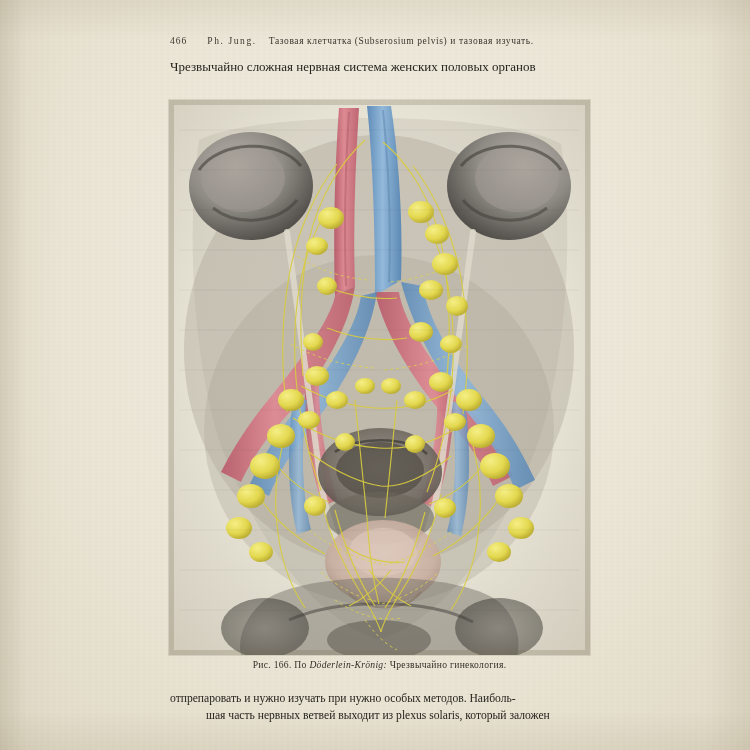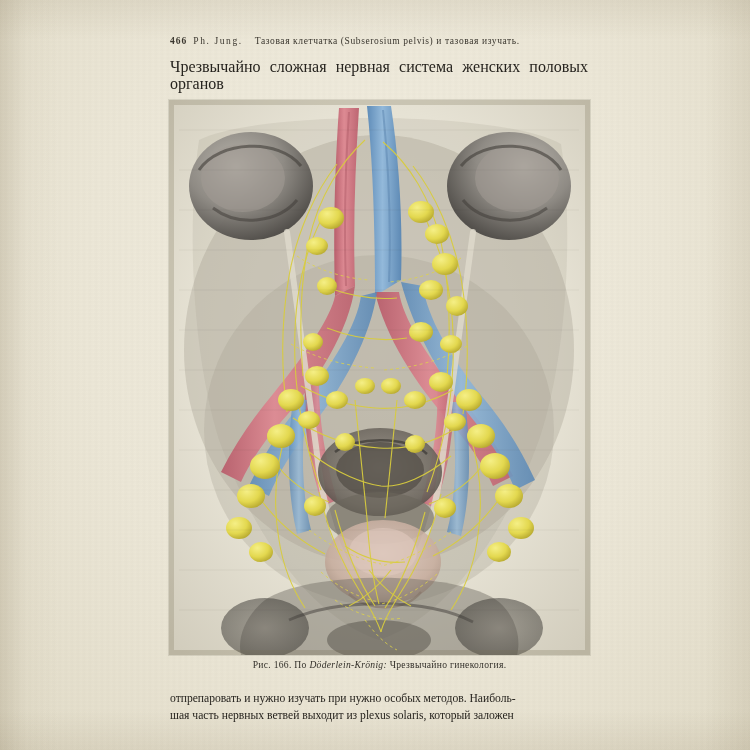--- a/index.html
+++ b/index.html
@@ -53,36 +53,36 @@
   #running-head {
     top: 36px;
     left: 170px;
     width: 420px;
     font-size: 9.5px;
     letter-spacing: 0.6px;
     color: #3a362e;
     white-space: nowrap;
   }
   #running-head .folio {
-    font-weight: bold;
+    font-weight: normal;
     letter-spacing: 1px;
-    margin-right: 6px;
+    margin-right: 20px;
   }
   #running-head .author {
     letter-spacing: 1.6px;
     margin-right: 12px;
     text-align: center;
   }
 
   
   #top-paragraph {
     top: 58px;
     left: 170px;
     width: 418px;
-    font-size: 16px;
+    font-size: 13px;
     line-height: 17px;
     text-align: justify;
     color: #26231e;
   }
   #top-paragraph .line2 { display: block; }
 
   
   #figure-frame {
     position: absolute;
     top: 100px;
@@ -110,21 +110,21 @@
   
   #bottom-paragraph {
     top: 690px;
     left: 170px;
     width: 418px;
     font-size: 11.6px;
     line-height: 17px;
     text-align: justify;
     color: #26231e;
   }
-  #bottom-paragraph .line2 { display: block; }
+  #bottom-paragraph .line2 { display: block; margin-left: 36px; }
 </style>
 </head>
 <body>
 
 <div id="page-scan">
 
   <div id="paper-grain"></div>
   <div id="page-shading"></div>
 
   <div class="text-block" id="running-head">

